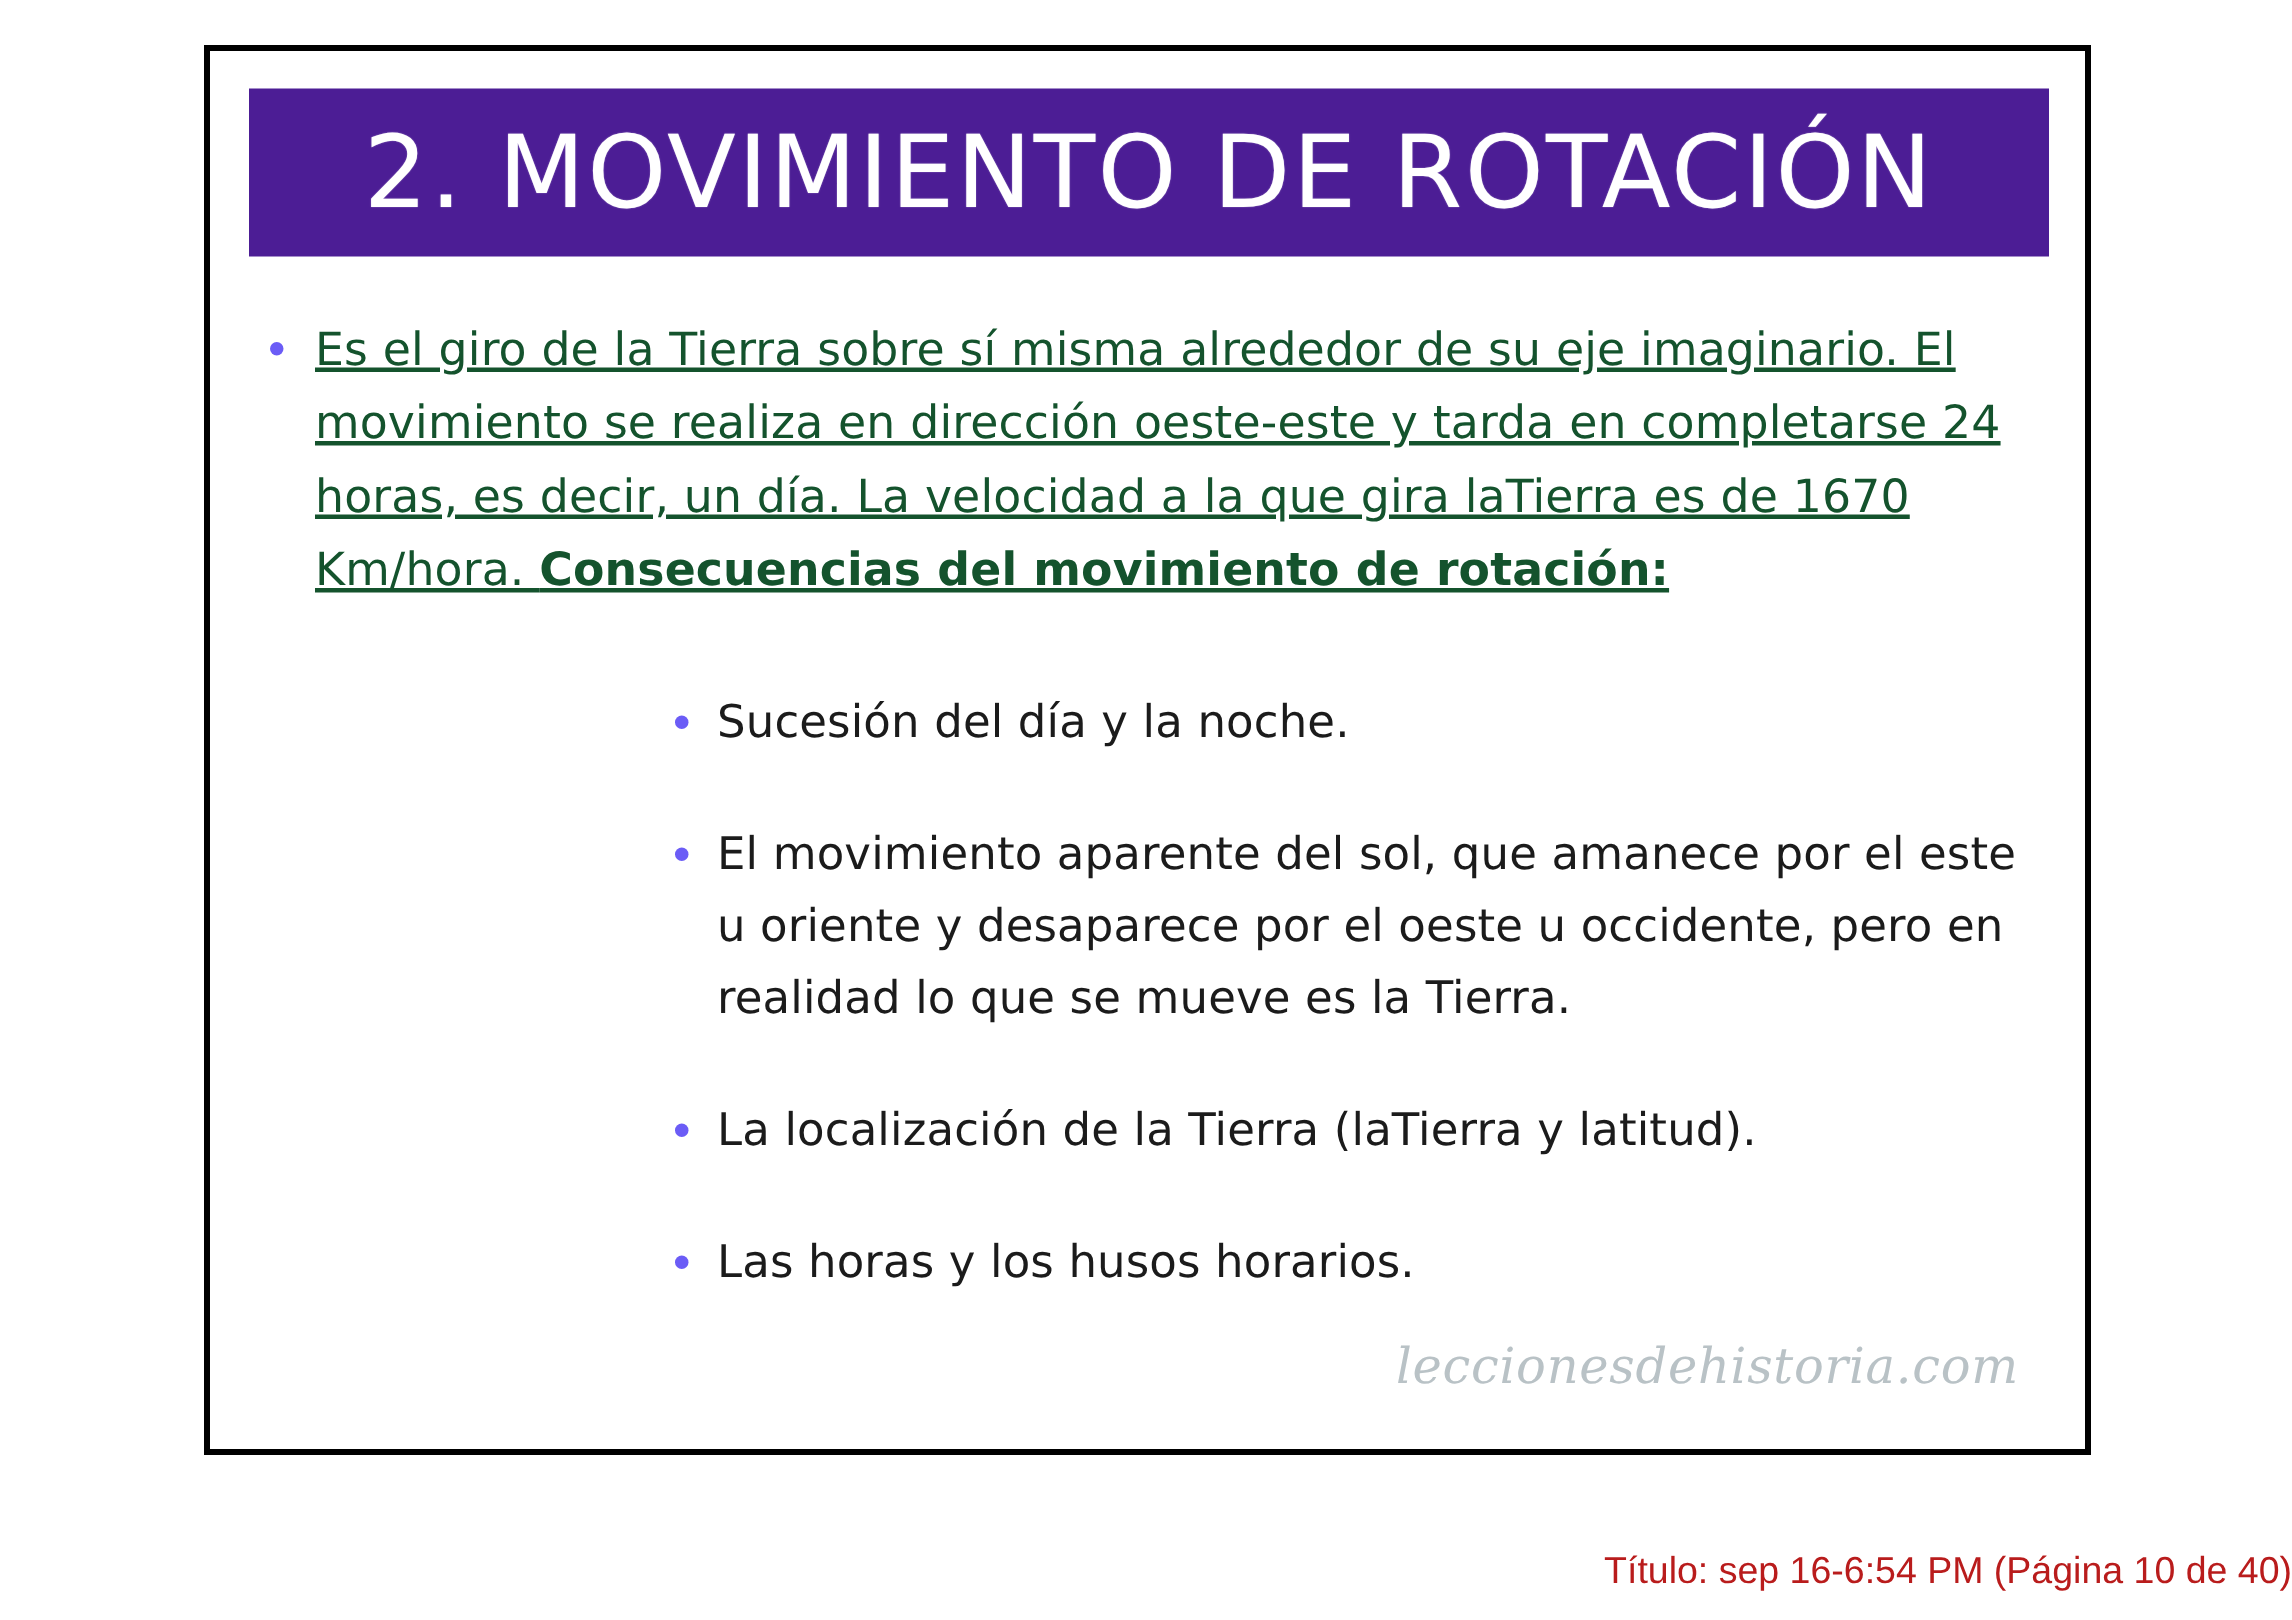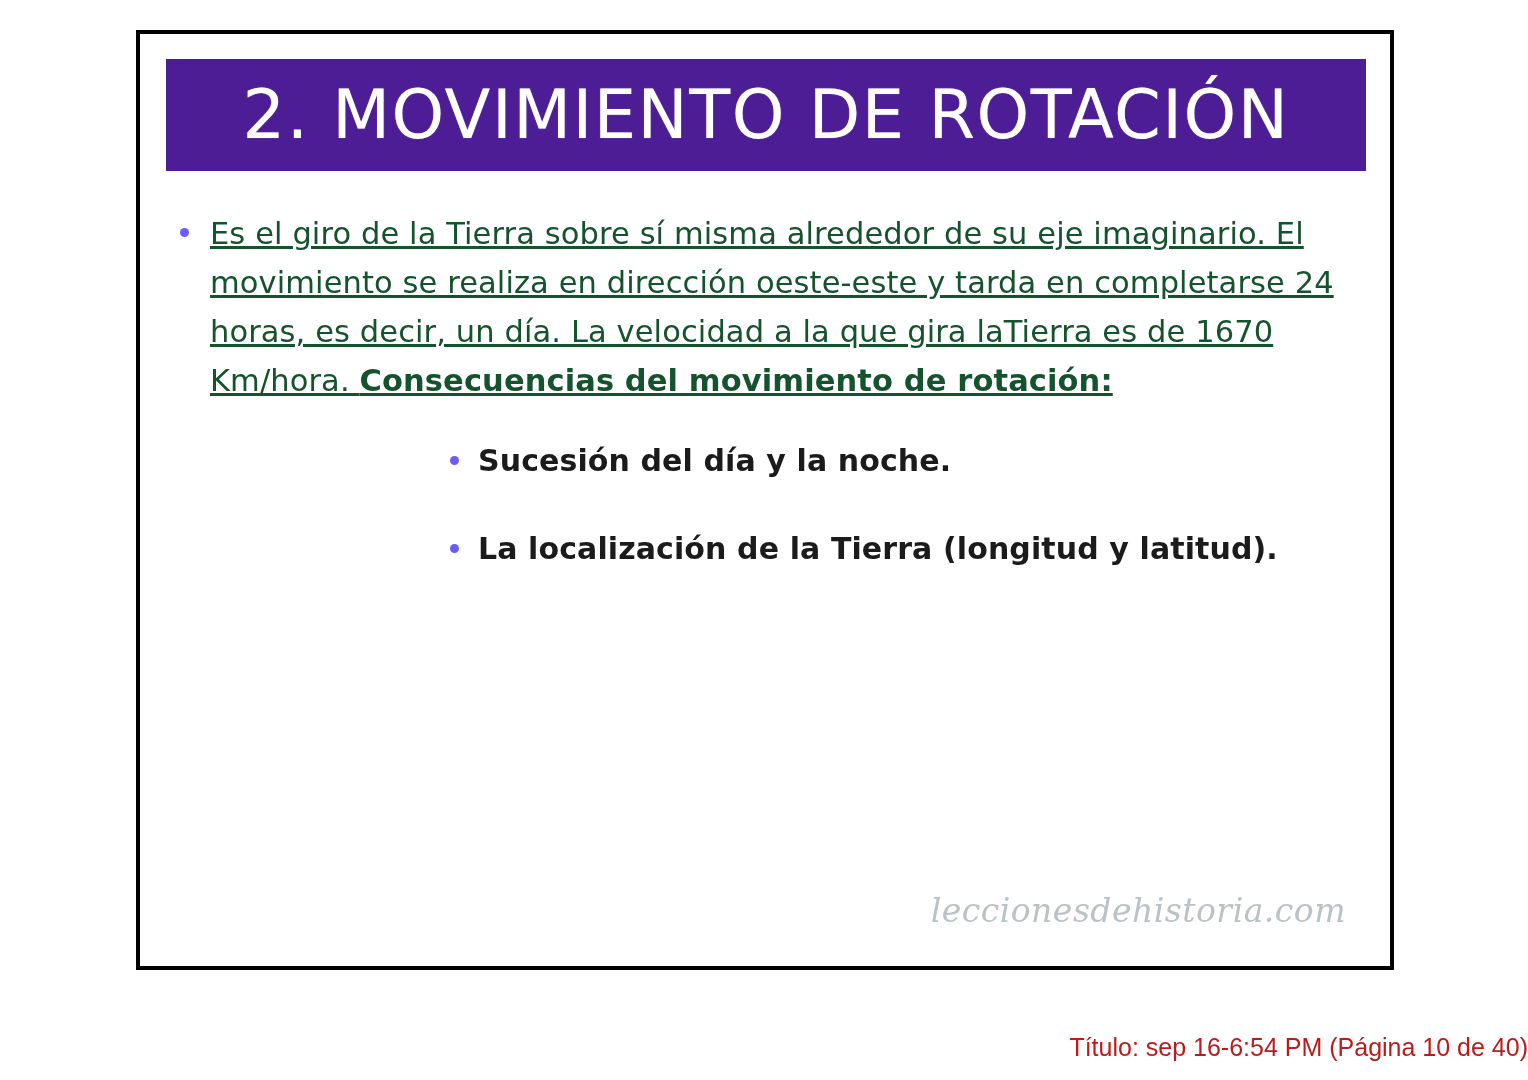--- a/index.html
+++ b/index.html
@@ -84,23 +84,22 @@
   }
   .lvl1 .para {
     max-width: 1130px;
   }
   .lvl1 .strong {
     font-weight: bold;
   }
 
   
   .lvl2-list {
-    margin-top: 32px;
+    margin-top: 53px;
     padding-left: 280px;
-    font-weight: bold;
   }
   .lvl2 {
     position: relative;
     padding-left: 32px;
     margin-bottom: 40px;
     color: #1b1b1b;
     font-family: "DejaVu Sans", sans-serif;
     font-size: 30px;
     line-height: 48px;
     letter-spacing: 0.1px;
@@ -160,21 +159,29 @@
         </div>
       </div>
 
       <div class="lvl2-list">
         <div class="lvl2">
           <span class="dot"></span>
           <span>Sucesión del día y la noche.</span>
         </div>
         <div class="lvl2">
           <span class="dot"></span>
-          <span>La localización de la Tierra (longitud y latitud).</span>
+          <span>El movimiento aparente del sol, que amanece por el este u oriente y desaparece por el oeste u occidente, pero en realidad lo que se mueve es la Tierra.</span>
+        </div>
+        <div class="lvl2">
+          <span class="dot"></span>
+          <span>La localización de la Tierra (laTierra y latitud).</span>
+        </div>
+        <div class="lvl2">
+          <span class="dot"></span>
+          <span>Las horas y los husos horarios.</span>
         </div>
       </div>
 
     </div>
 
     <div class="watermark">leccionesdehistoria.com</div>
 
   </div>
 
   <div class="caption">Título: sep 16-6:54 PM (Página 10 de 40)</div>

